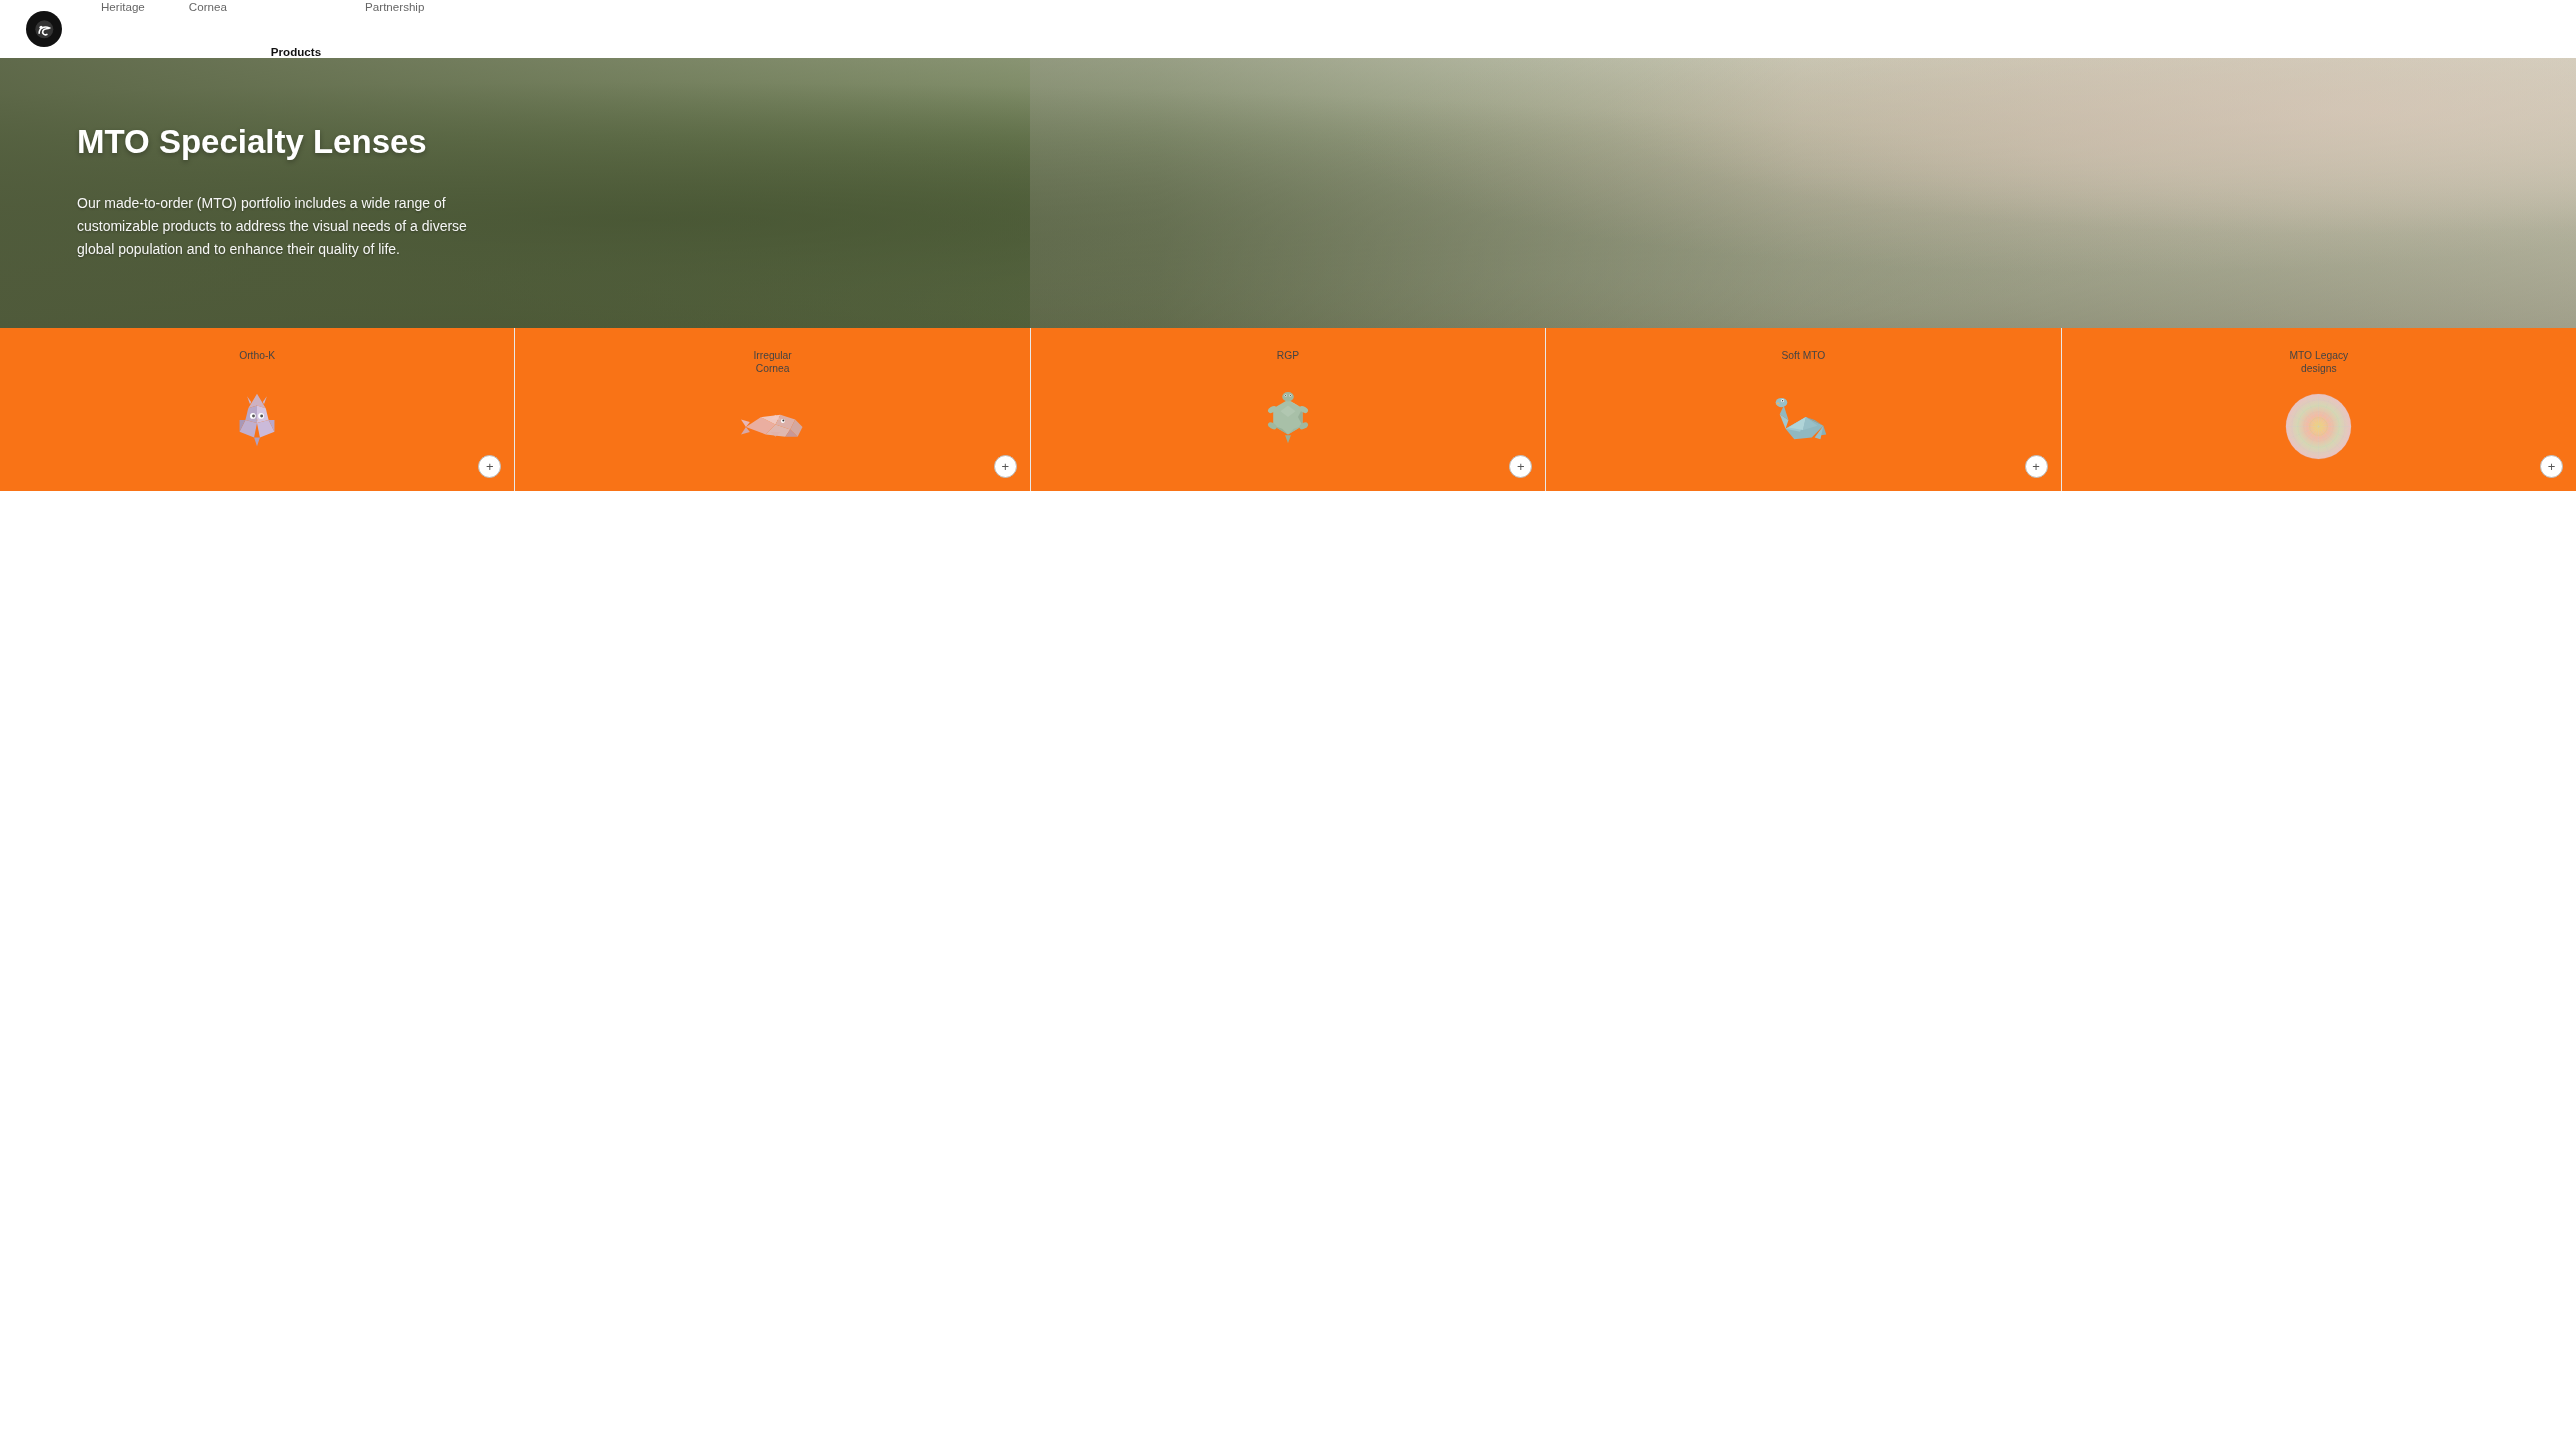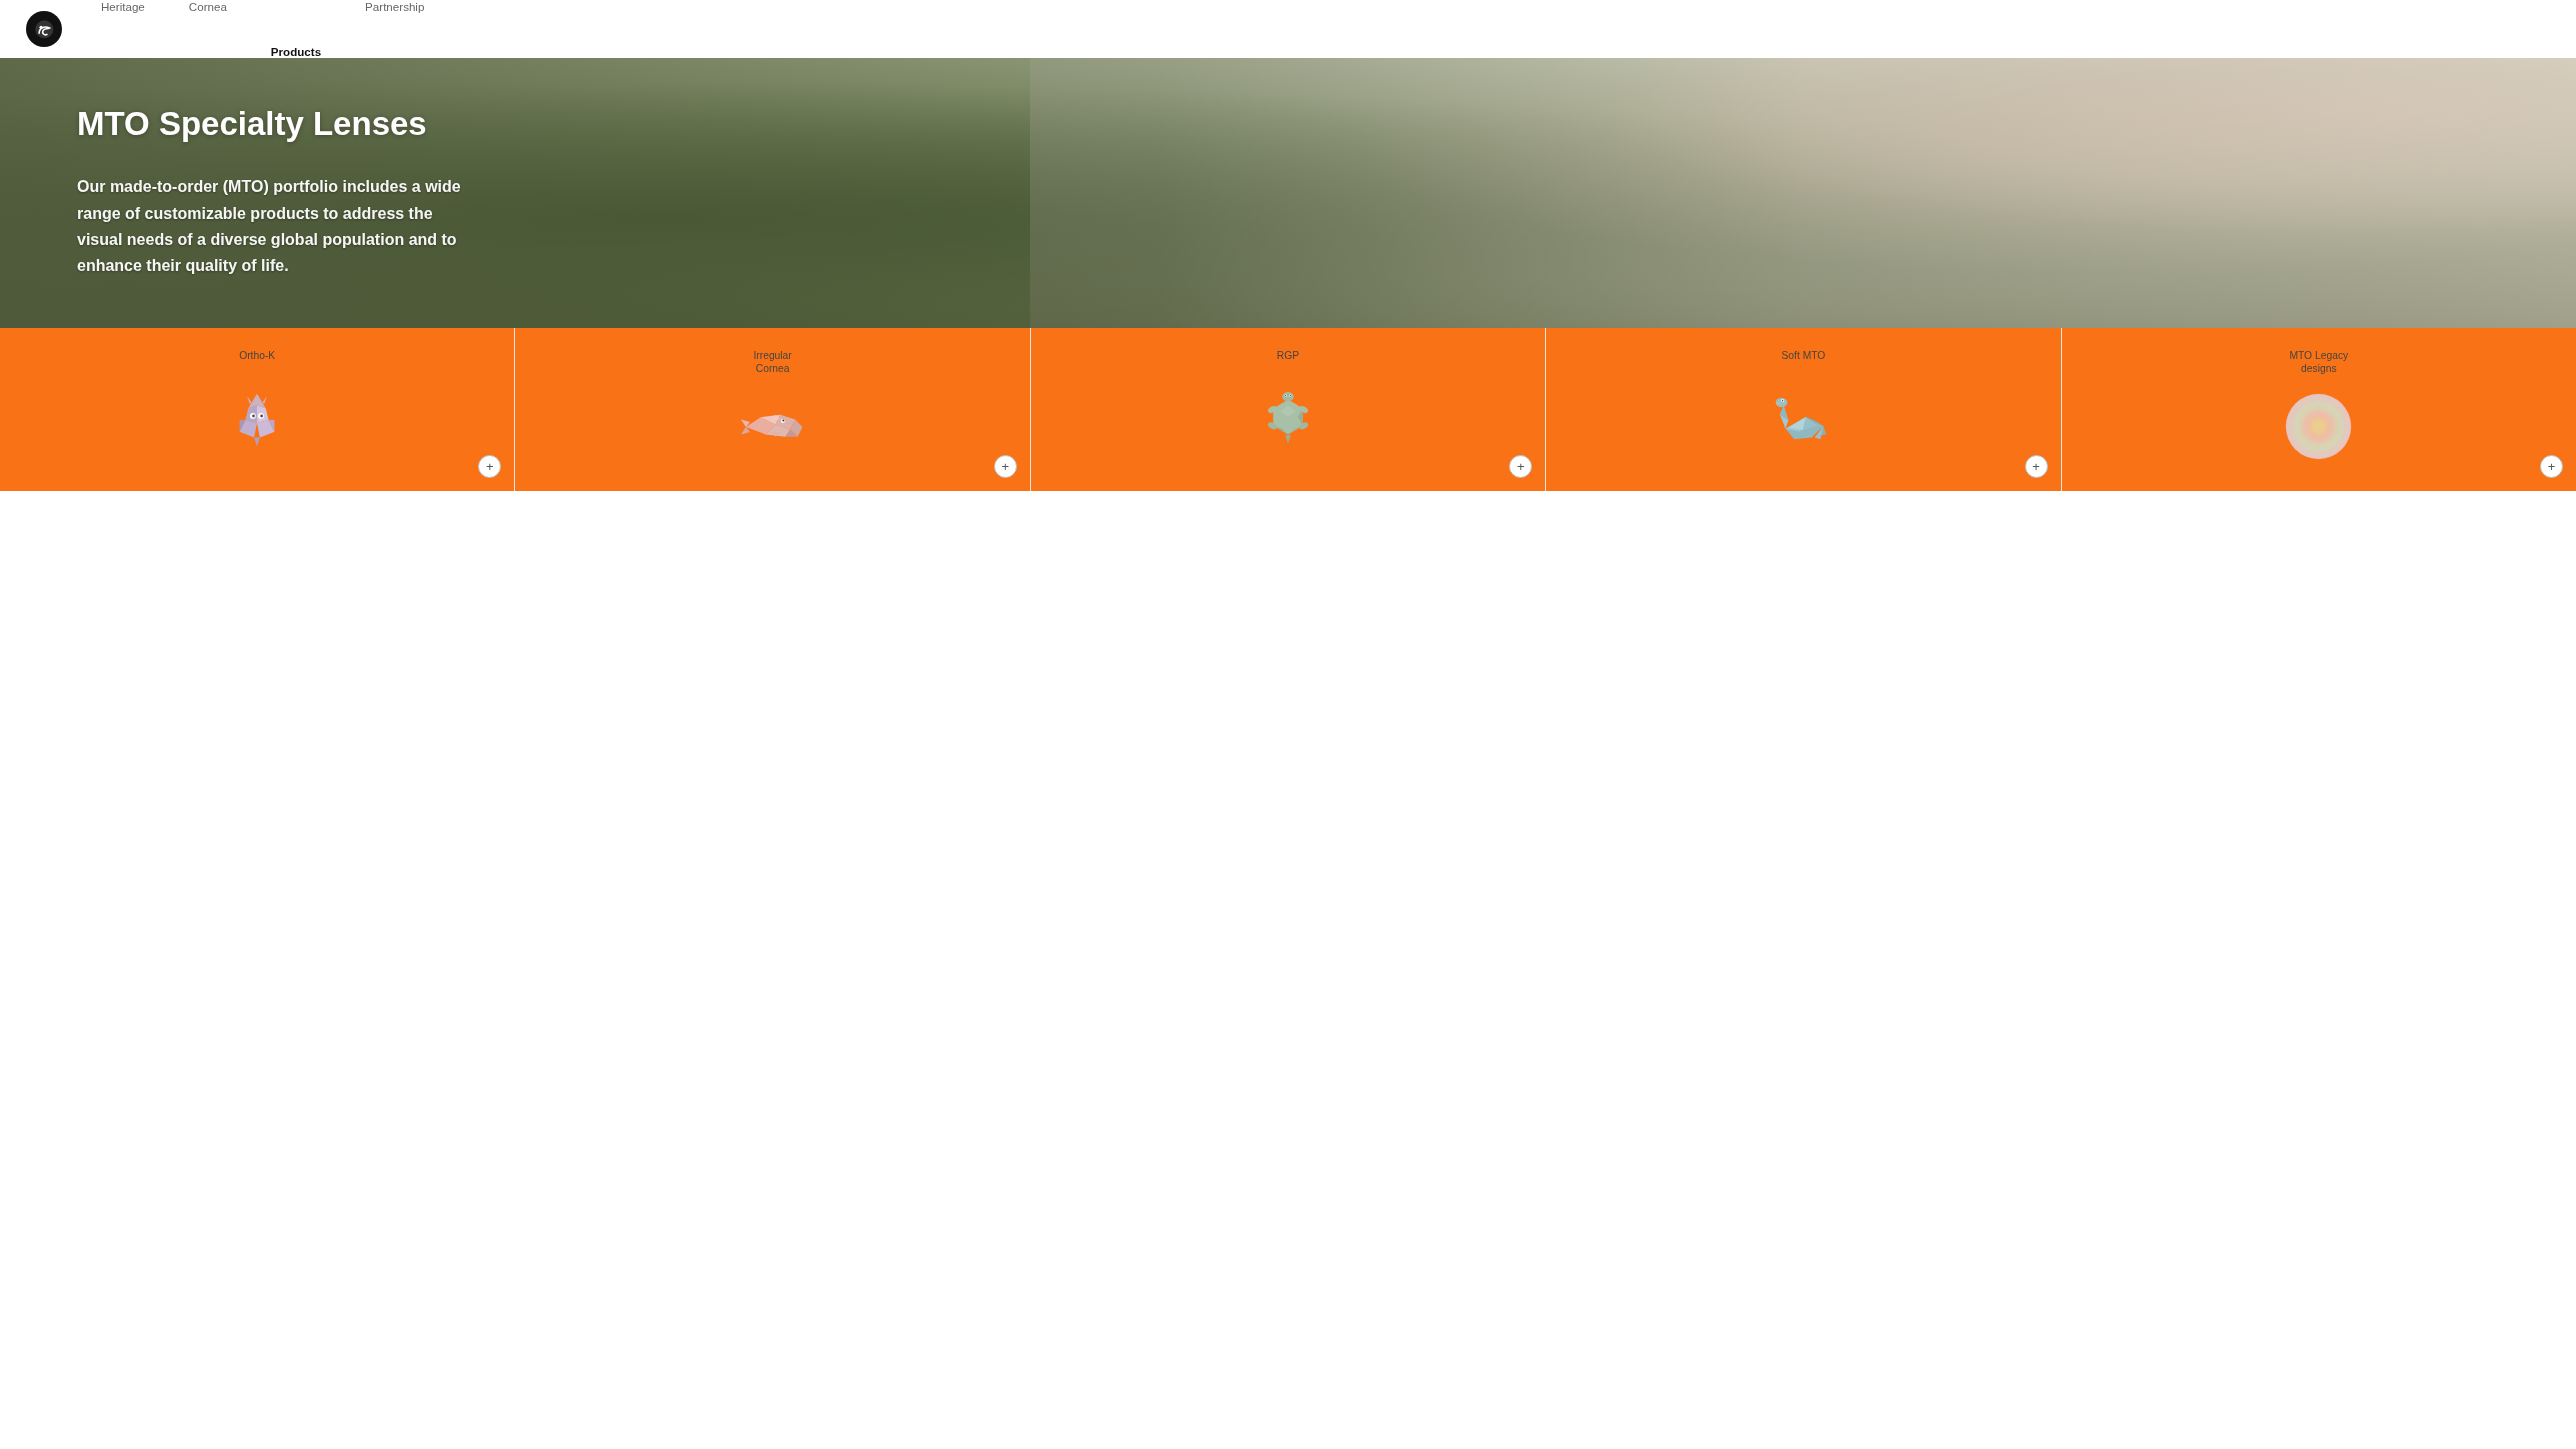--- a/index.html
+++ b/index.html
@@ -79,23 +79,23 @@
       max-width: 399px;
     }
     .hero-title {
       font-size: 33px;
       font-weight: 800;
       line-height: 1.1;
       margin-bottom: 32px;
       text-shadow: 0 1.3px 5.2px rgba(0,0,0,0.3);
     }
     .hero-desc {
-      font-size: 16px;
+      font-size: 14px;
       line-height: 1.65;
-      font-weight: 700;
+      font-weight: 400;
       text-shadow: 0 0.6px 2.6px rgba(0,0,0,0.4);
       opacity: 0.95;
     }
 
     
     .products-row {
       display: flex;
       width: 100%;
       background: #f97316;
     }

